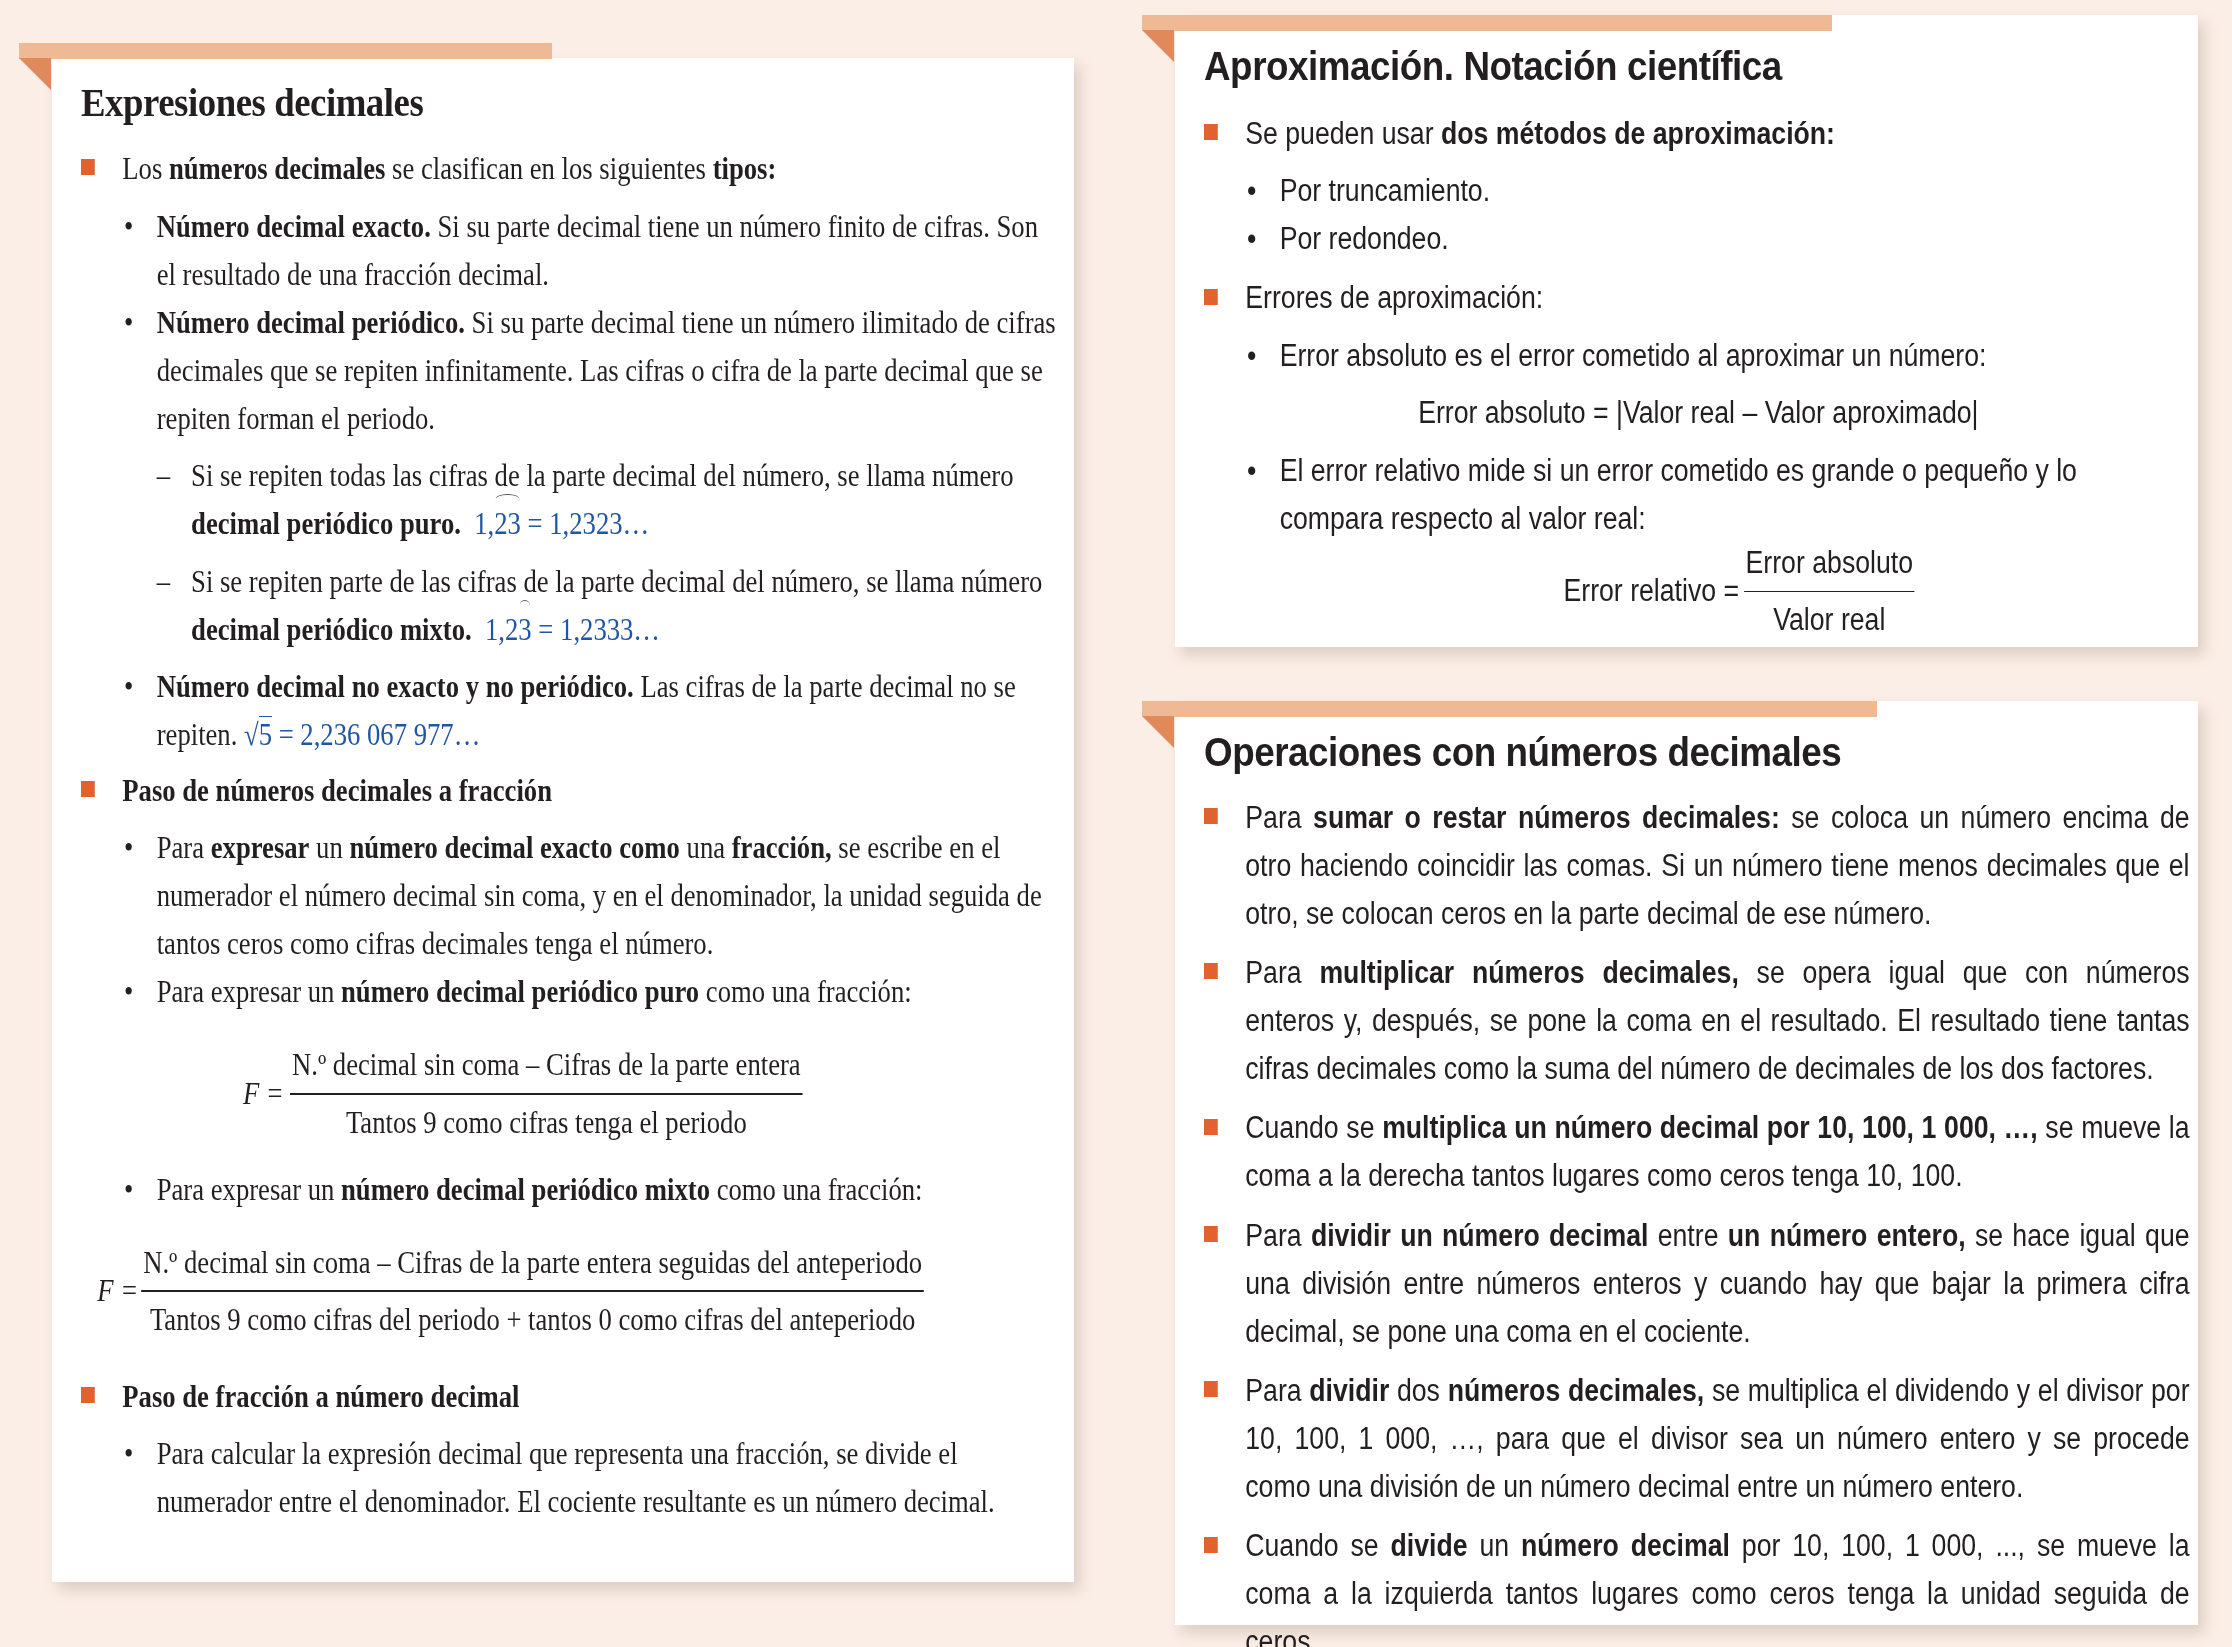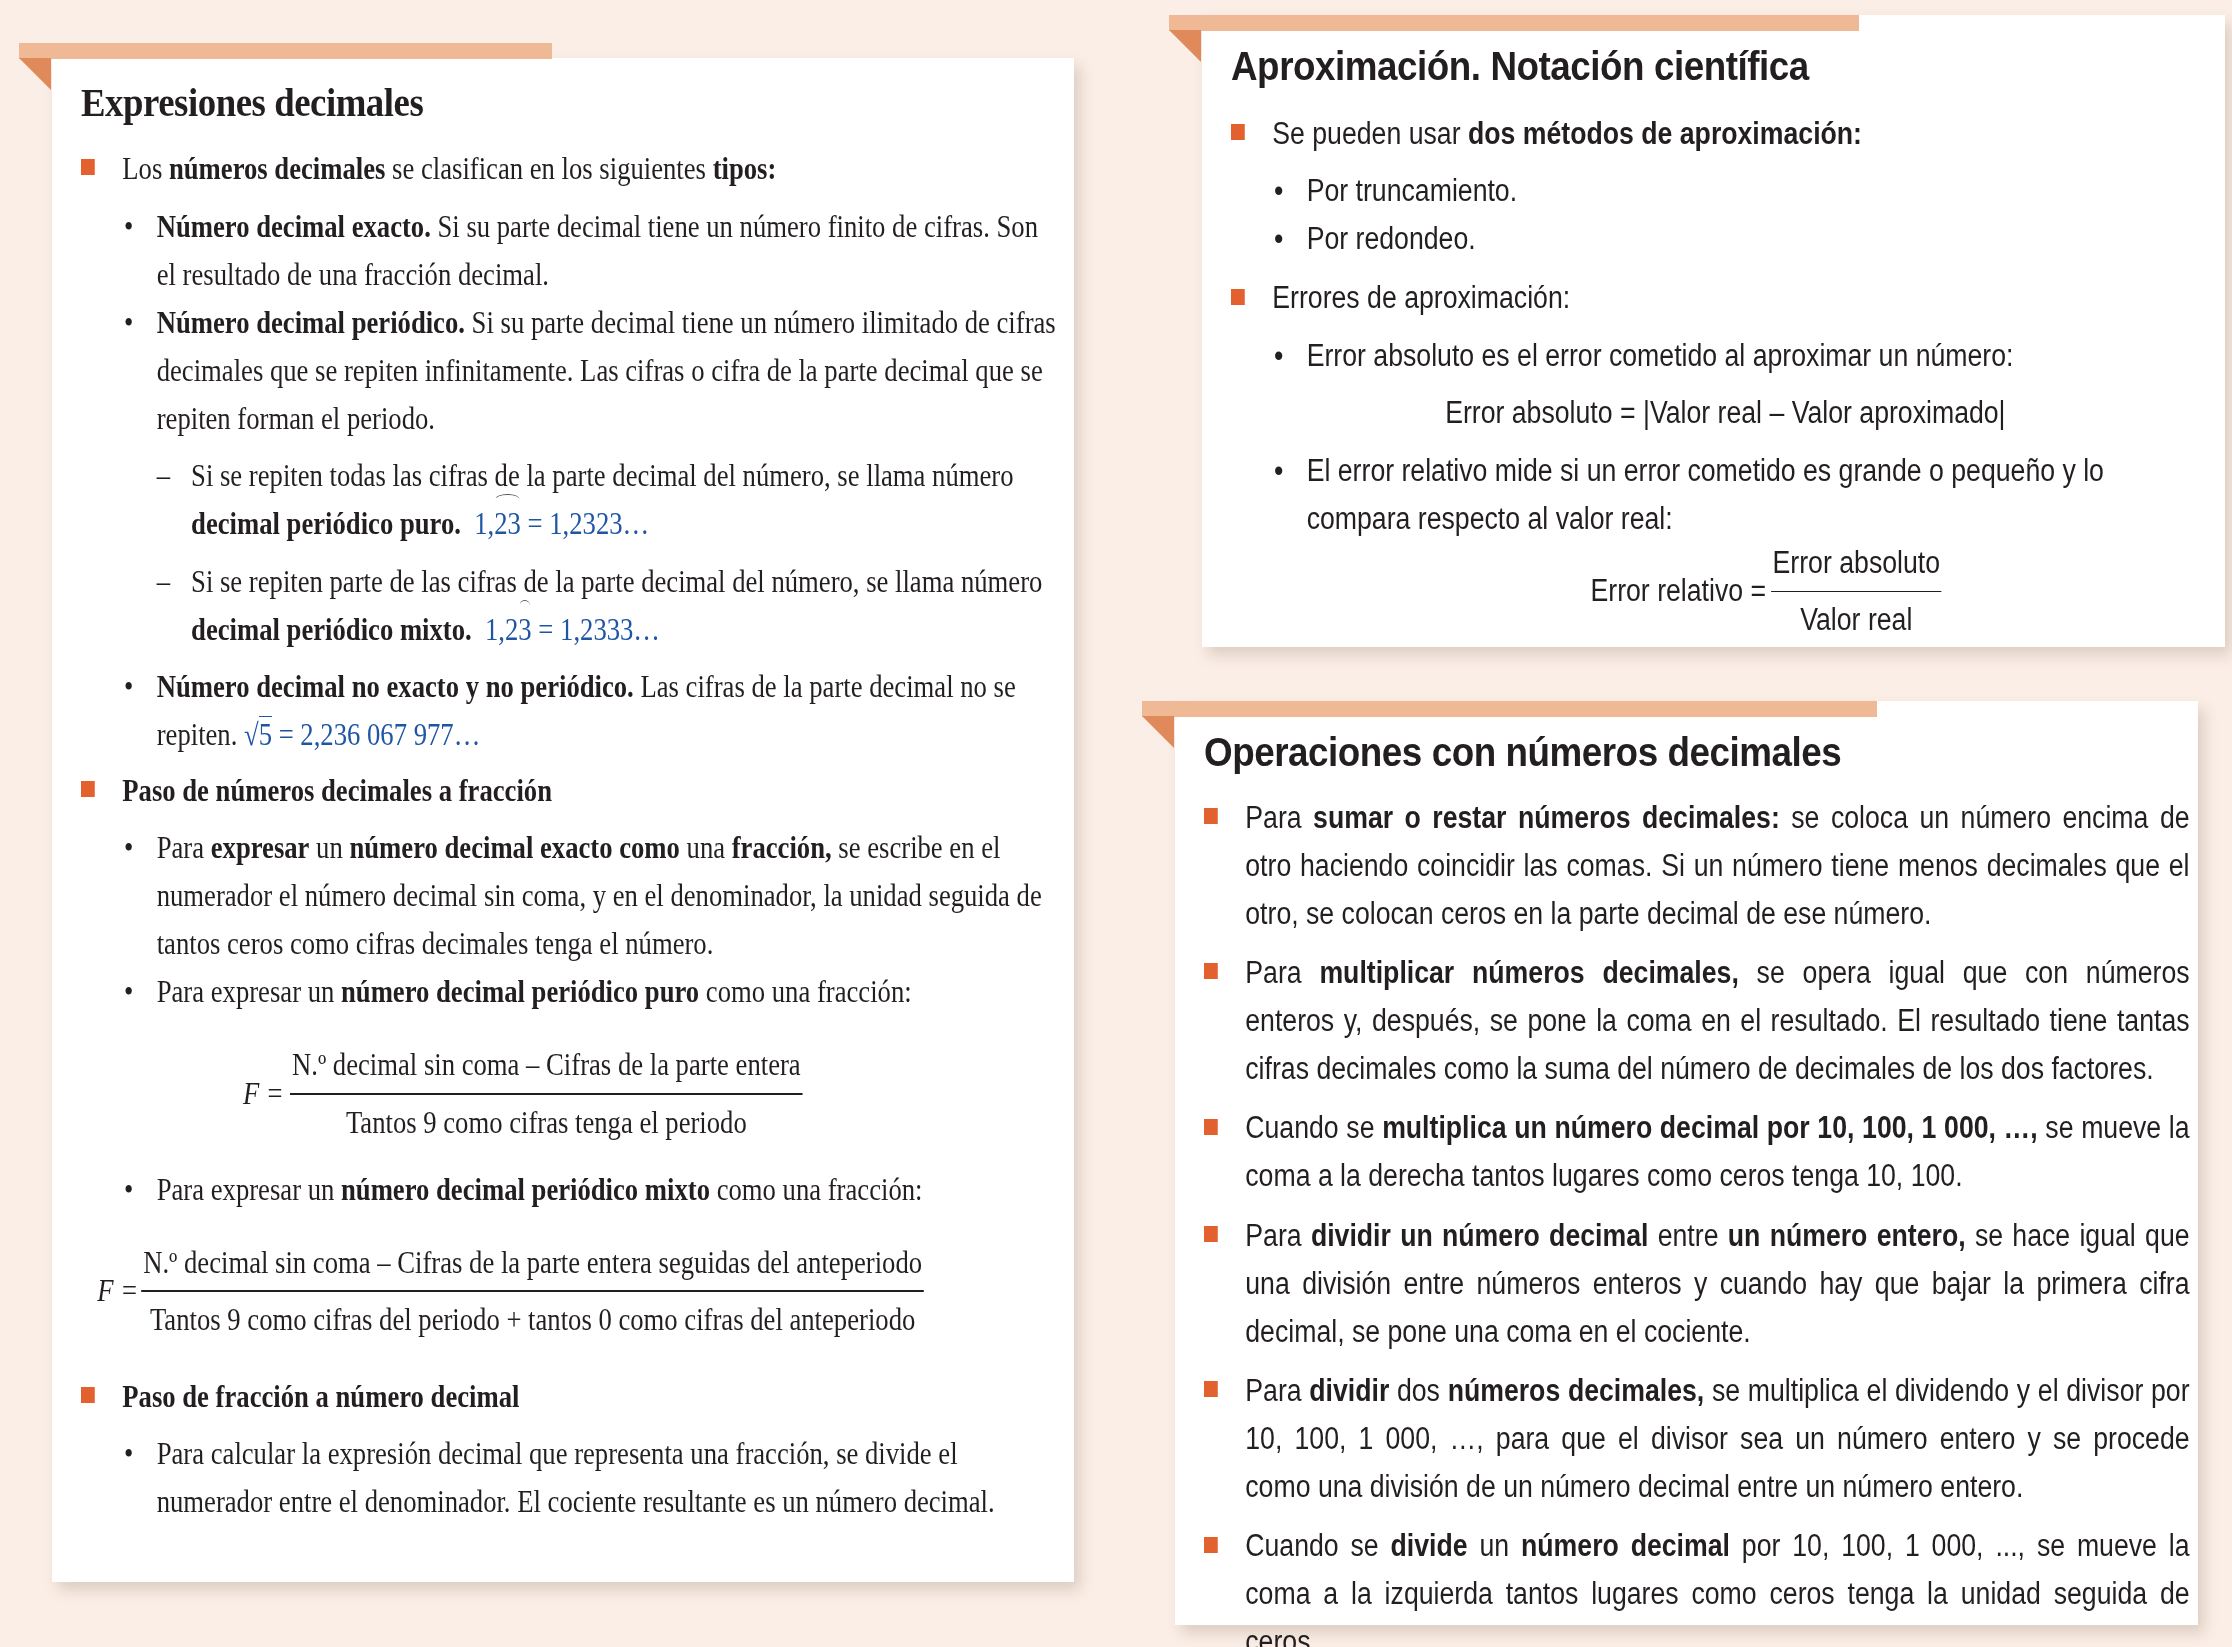--- a/index.html
+++ b/index.html
@@ -134,21 +134,21 @@
       </div>
 
       <div class="dot-item" style="margin-top:9.5px;">
         <span class="dot">•</span>
         <span>Para calcular la expresión decimal que representa una fracción, se divide el numerador entre el denominador. El cociente resultante es un número decimal.</span>
       </div>
     </div>
   </div>
 </div>
 
-<div class="card" style="left:1175px; top:15px; width:1023px; height:632px;margin-left:27px;">
+<div class="card" style="left:1175px; top:15px; width:1023px; height:632px;">
   <div class="accent-bar" style="left:-33px; width:690px; top:0;"></div>
   <div class="fold" style="left:-33px; top:15px;"></div>
 
   <div style="position:absolute; left:28.5px; top:28.5px; width:989px;">
     <h2>Aproximación. Notación científica</h2>
 
     <div class="txt" style="width:1141px; margin-top:21px;">
       <div class="sq-item">
         <span class="sq"></span>
         <span>Se pueden usar </span><b>dos métodos de aproximación:</b>

